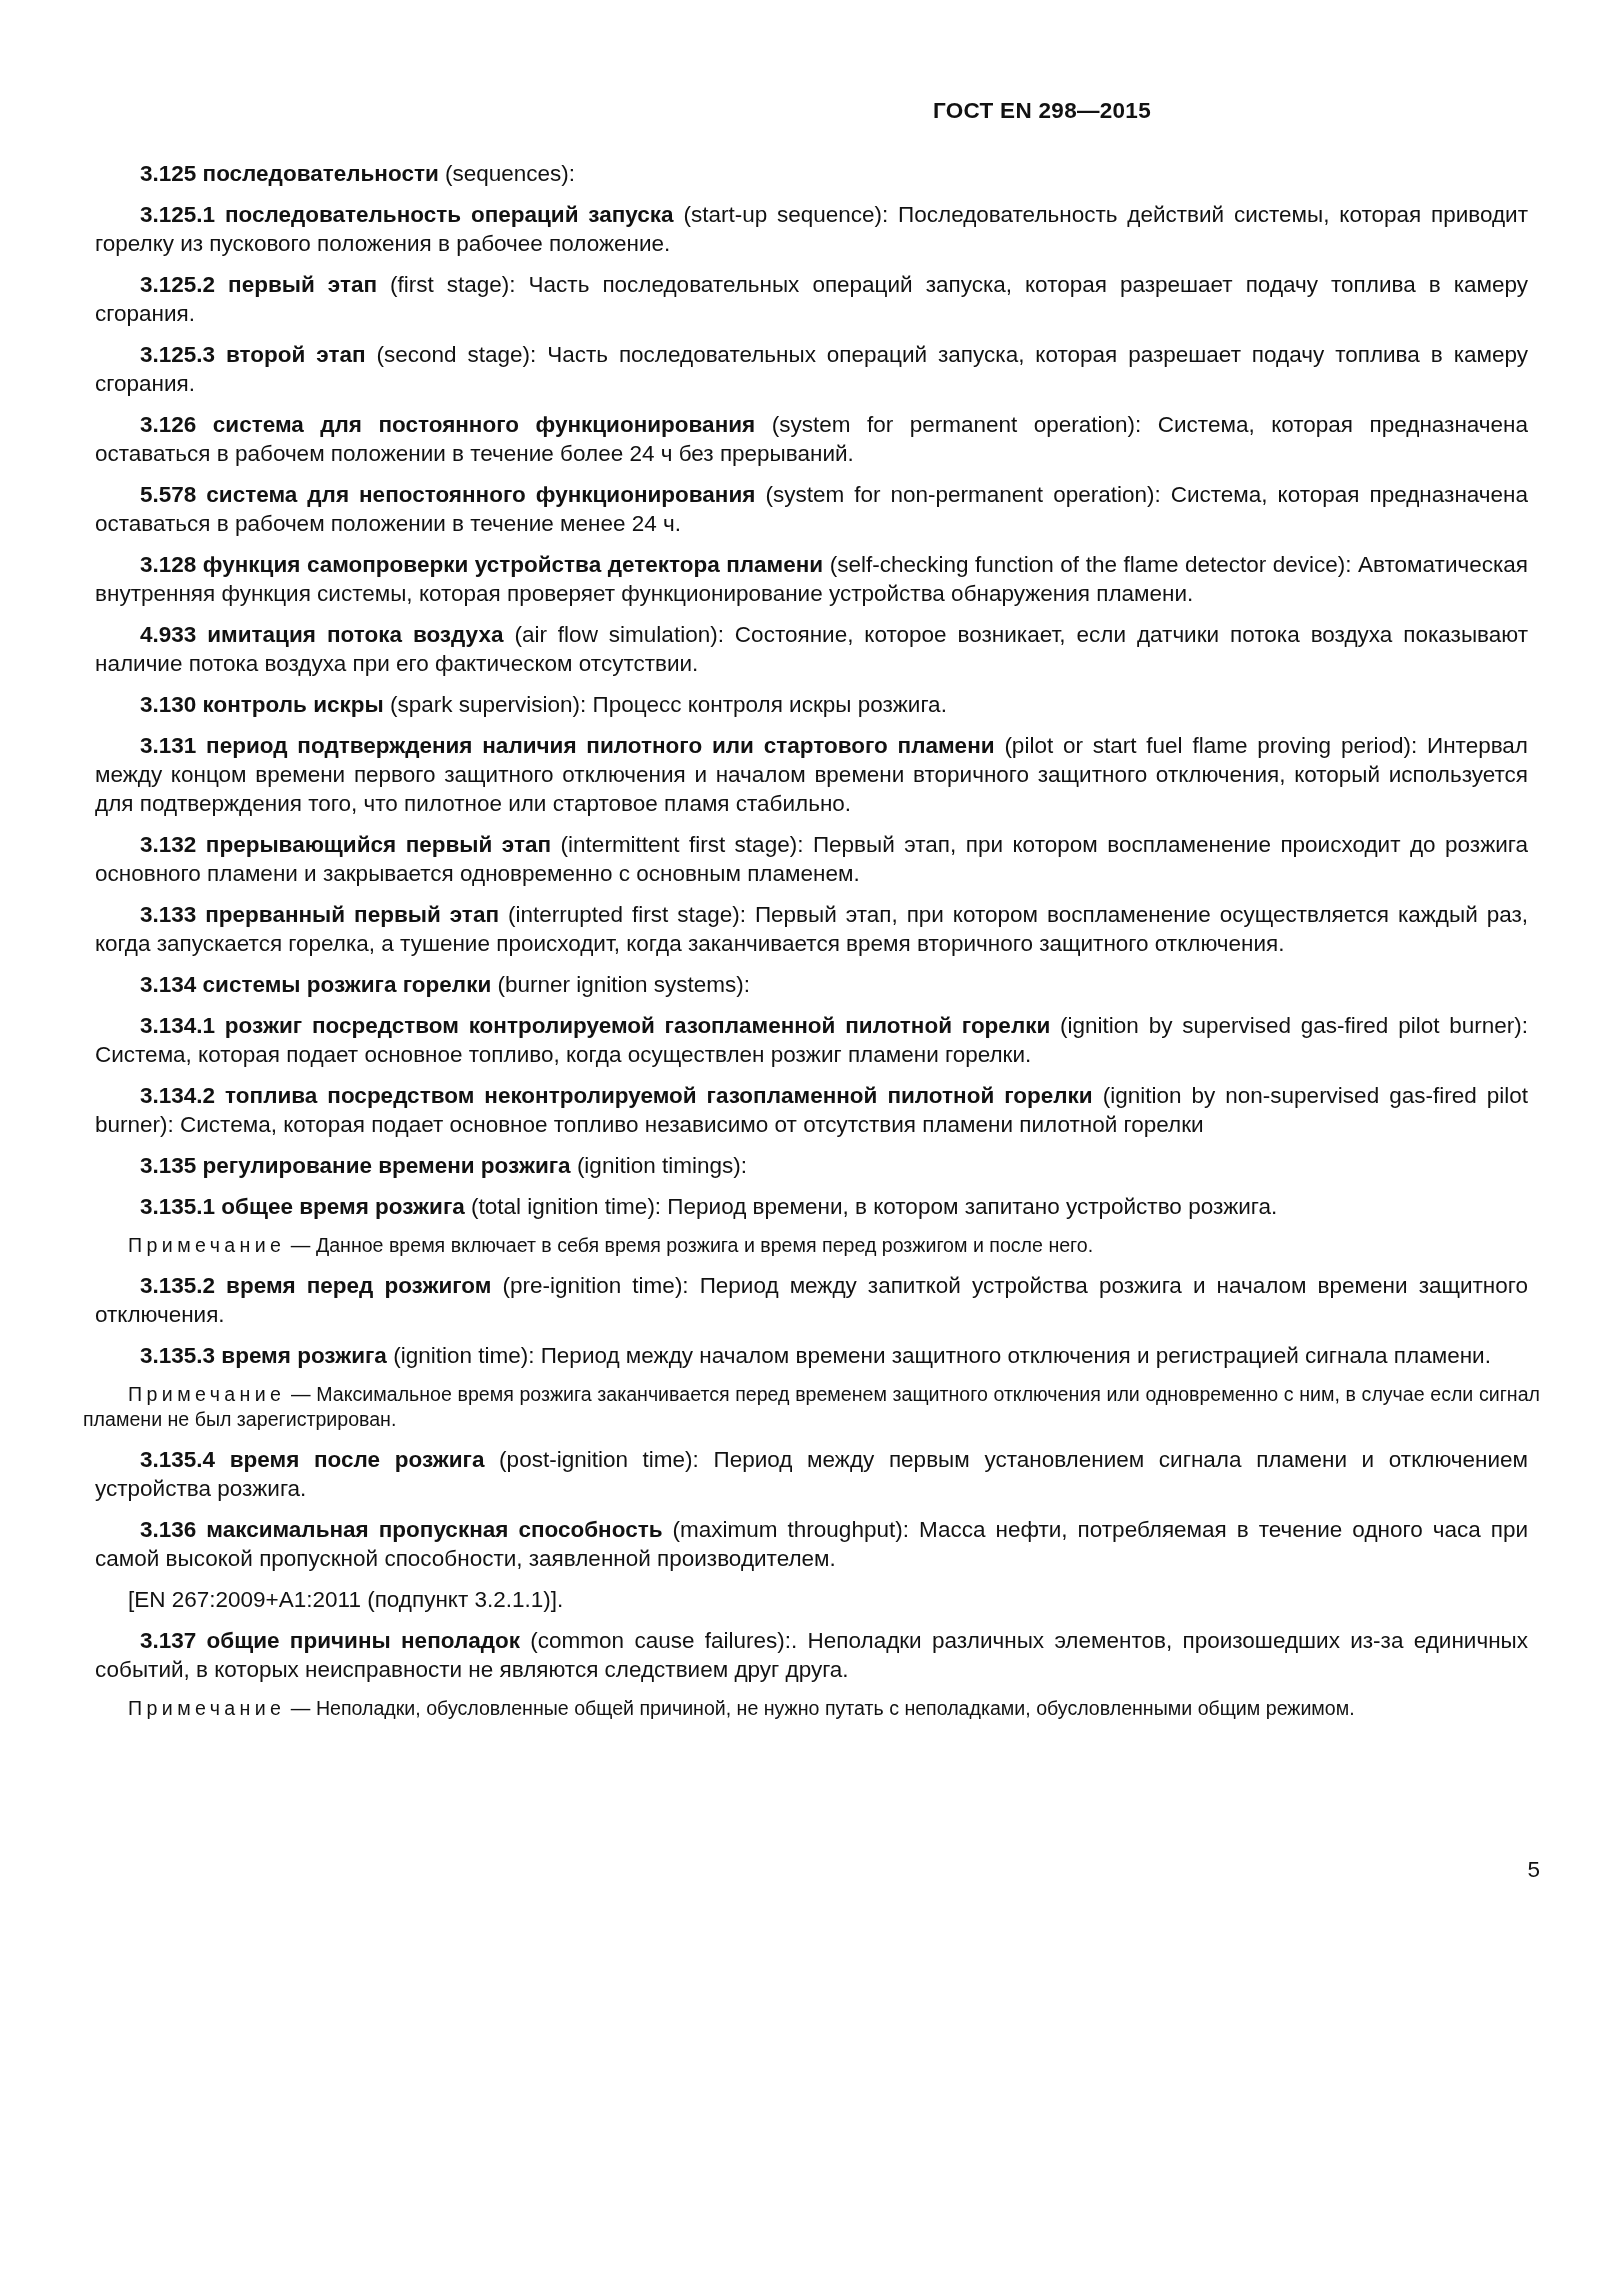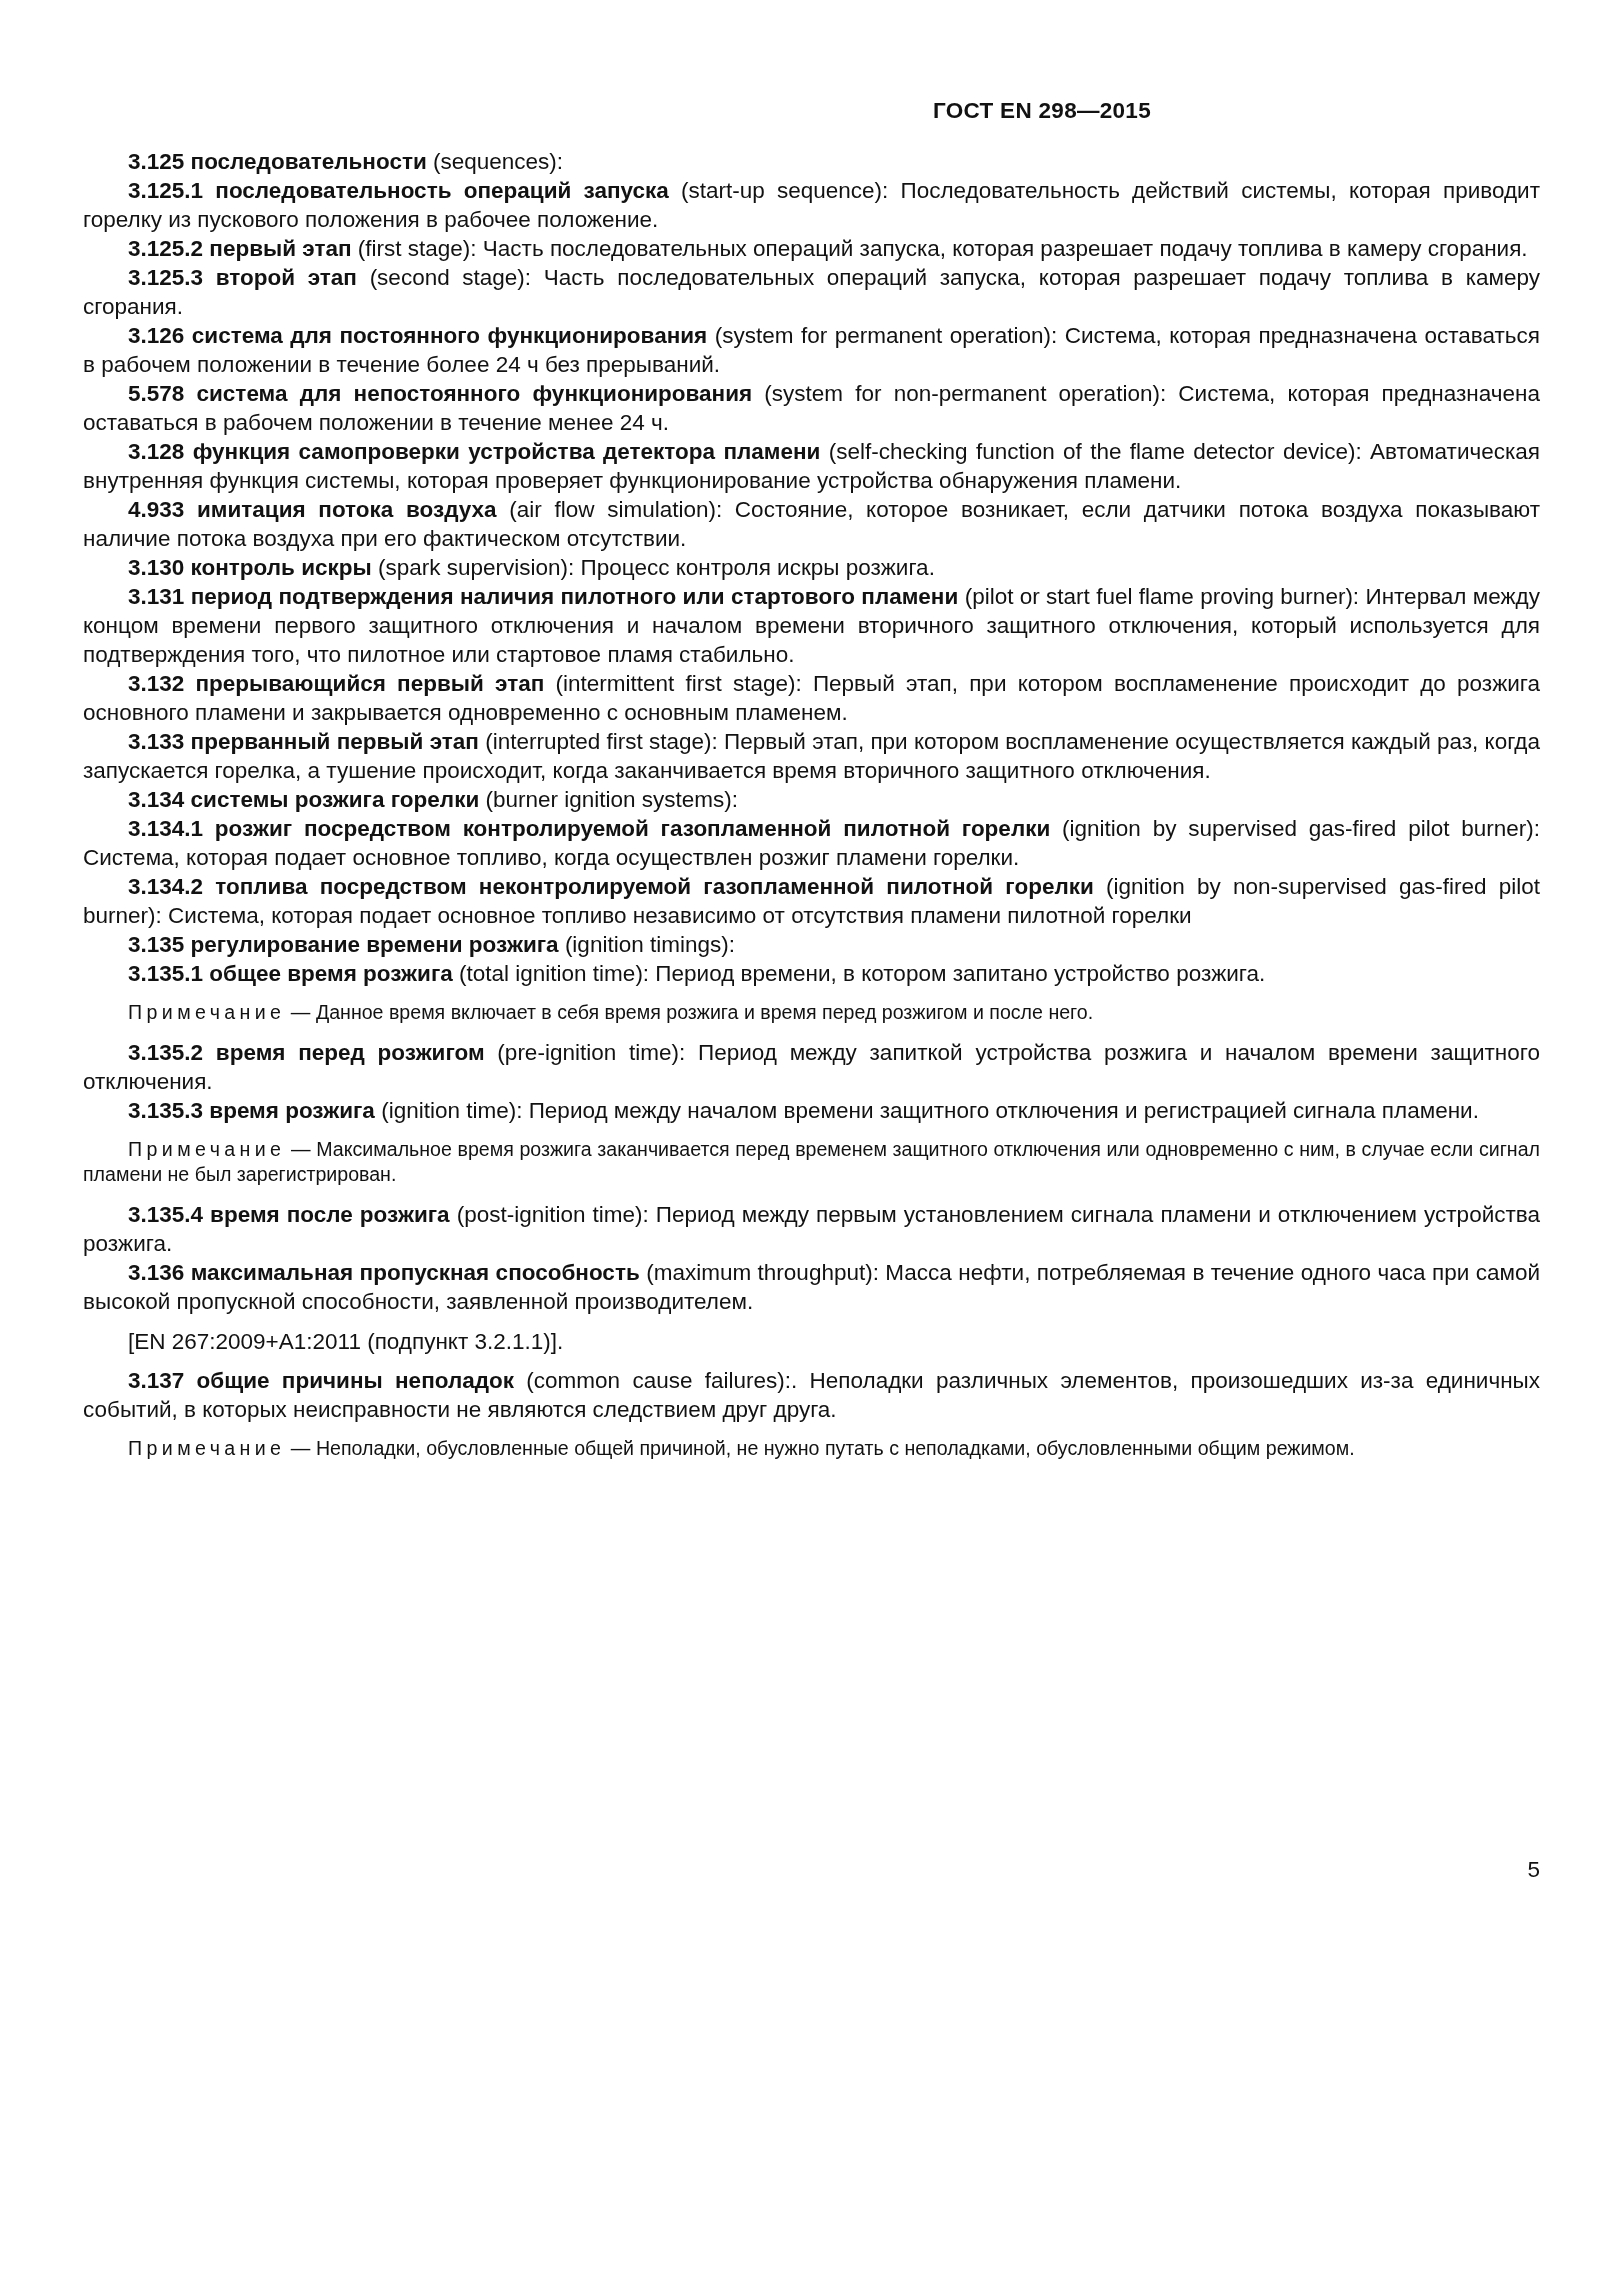--- a/index.html
+++ b/index.html
@@ -30,21 +30,21 @@
   .doc-body {
     position: absolute;
     top: 147px;
     left: 83px;
     width: 1457px;
     font-size: 22.5px;
     line-height: 29px;
     text-align: justify;
   }
   .doc-body p {
-    margin: 0;
+    margin: 12px;
     text-indent: 45px;
   }
   .doc-body p.note {
     margin: 12px 0;
     font-size: 19.6px;
     line-height: 25.5px;
   }
   .doc-body p.reference {
     margin: 11.8px 0 9.8px 0;
   }
@@ -68,21 +68,21 @@
   <div class="doc-body">
       <p class="definition"><span class="b">3.125 последовательности</span><span> (sequences):</span></p>
       <p class="definition"><span class="b">3.125.1 последовательность операций запуска</span><span> (start-up sequence): Последовательность действий системы, которая приводит горелку из пускового положения в рабочее положение.</span></p>
       <p class="definition"><span class="b">3.125.2 первый этап</span><span> (first stage): Часть последовательных операций запуска, которая разрешает подачу топлива в камеру сгорания.</span></p>
       <p class="definition"><span class="b">3.125.3 второй этап</span><span> (second stage): Часть последовательных операций запуска, которая разрешает подачу топлива в камеру сгорания.</span></p>
       <p class="definition"><span class="b">3.126 система для постоянного функционирования</span><span> (system for permanent operation): Система, которая предназначена оставаться в рабочем положении в течение более 24 ч без прерываний.</span></p>
       <p class="definition"><span class="b">5.578 система для непостоянного функционирования</span><span> (system for non-permanent operation): Система, которая предназначена оставаться в рабочем положении в течение менее 24 ч.</span></p>
       <p class="definition"><span class="b">3.128 функция самопроверки устройства детектора пламени</span><span> (self-checking function of the flame detector device): Автоматическая внутренняя функция системы, которая проверяет функционирование устройства обнаружения пламени.</span></p>
       <p class="definition"><span class="b">4.933 имитация потока воздуха</span><span> (air flow simulation): Состояние, которое возникает, если датчики потока воздуха показывают наличие потока воздуха при его фактическом отсутствии.</span></p>
       <p class="definition"><span class="b">3.130 контроль искры</span><span> (spark supervision): Процесс контроля искры розжига.</span></p>
-      <p class="definition"><span class="b">3.131 период подтверждения наличия пилотного или стартового пламени</span><span> (pilot or start fuel flame proving burner): Интервал между концом времени первого защитного отключения и началом времени вторичного защитного отключения, который используется для подтверждения того, что пилотное или стартовое пламя стабильно.</span></p>
+      <p class="definition"><span class="b">3.131 период подтверждения наличия пилотного или стартового пламени</span><span> (pilot or start fuel flame proving period): Интервал между концом времени первого защитного отключения и началом времени вторичного защитного отключения, который используется для подтверждения того, что пилотное или стартовое пламя стабильно.</span></p>
       <p class="definition"><span class="b">3.132 прерывающийся первый этап</span><span> (intermittent first stage): Первый этап, при котором воспламенение происходит до розжига основного пламени и закрывается одновременно с основным пламенем.</span></p>
       <p class="definition"><span class="b">3.133 прерванный первый этап</span><span> (interrupted first stage): Первый этап, при котором воспламенение осуществляется каждый раз, когда запускается горелка, а тушение происходит, когда заканчивается время вторичного защитного отключения.</span></p>
       <p class="definition"><span class="b">3.134 системы розжига горелки</span><span> (burner ignition systems):</span></p>
       <p class="definition"><span class="b">3.134.1 розжиг посредством контролируемой газопламенной пилотной горелки</span><span> (ignition by supervised gas-fired pilot burner): Система, которая подает основное топливо, когда осуществлен розжиг пламени горелки.</span></p>
       <p class="definition"><span class="b">3.134.2 топлива посредством неконтролируемой газопламенной пилотной горелки</span><span> (ignition by non-supervised gas-fired pilot burner): Система, которая подает основное топливо независимо от отсутствия пламени пилотной горелки</span></p>
       <p class="definition"><span class="b">3.135 регулирование времени розжига</span><span> (ignition timings):</span></p>
       <p class="definition"><span class="b">3.135.1 общее время розжига</span><span> (total ignition time): Период времени, в котором запитано устройство розжига.</span></p>
       <p class="note"><span class="sp">Примечание</span><span> — Данное время включает в себя время розжига и время перед розжигом и после него.</span></p>
       <p class="definition"><span class="b">3.135.2 время перед розжигом</span><span> (pre-ignition time): Период между запиткой устройства розжига и началом времени защитного отключения.</span></p>
       <p class="definition"><span class="b">3.135.3 время розжига</span><span> (ignition time): Период между началом времени защитного отключения и регистрацией сигнала пламени.</span></p>

